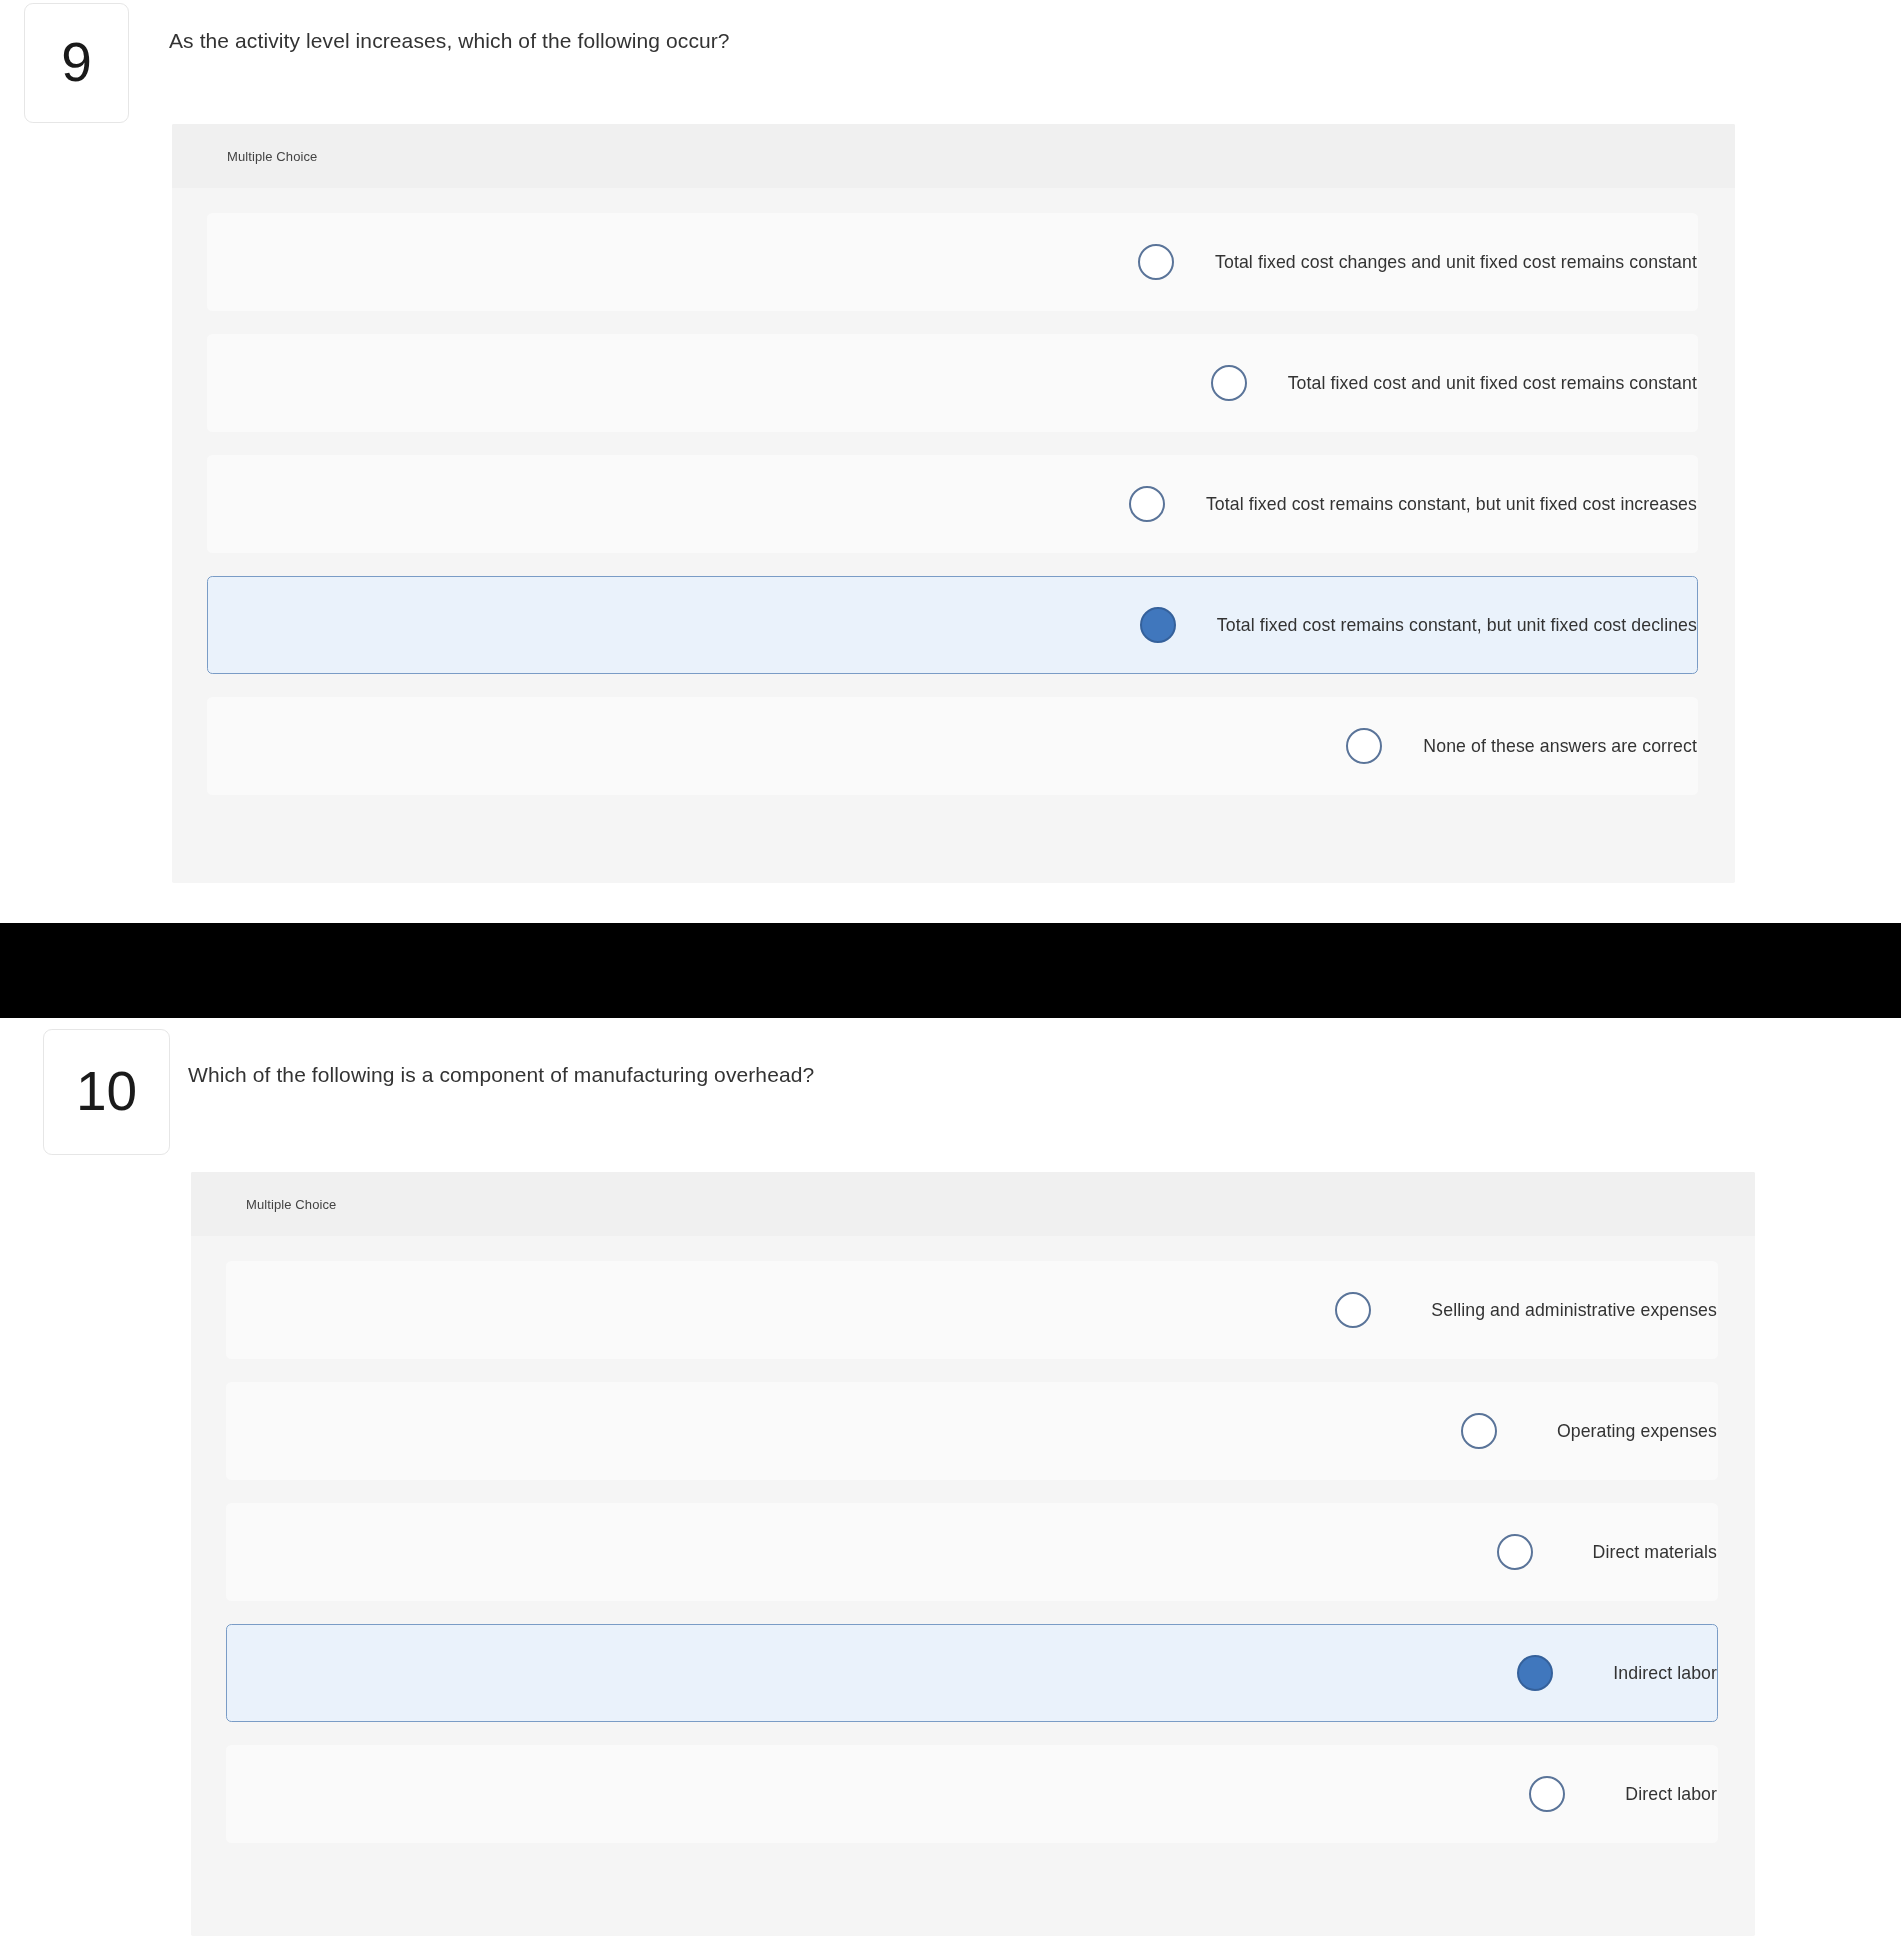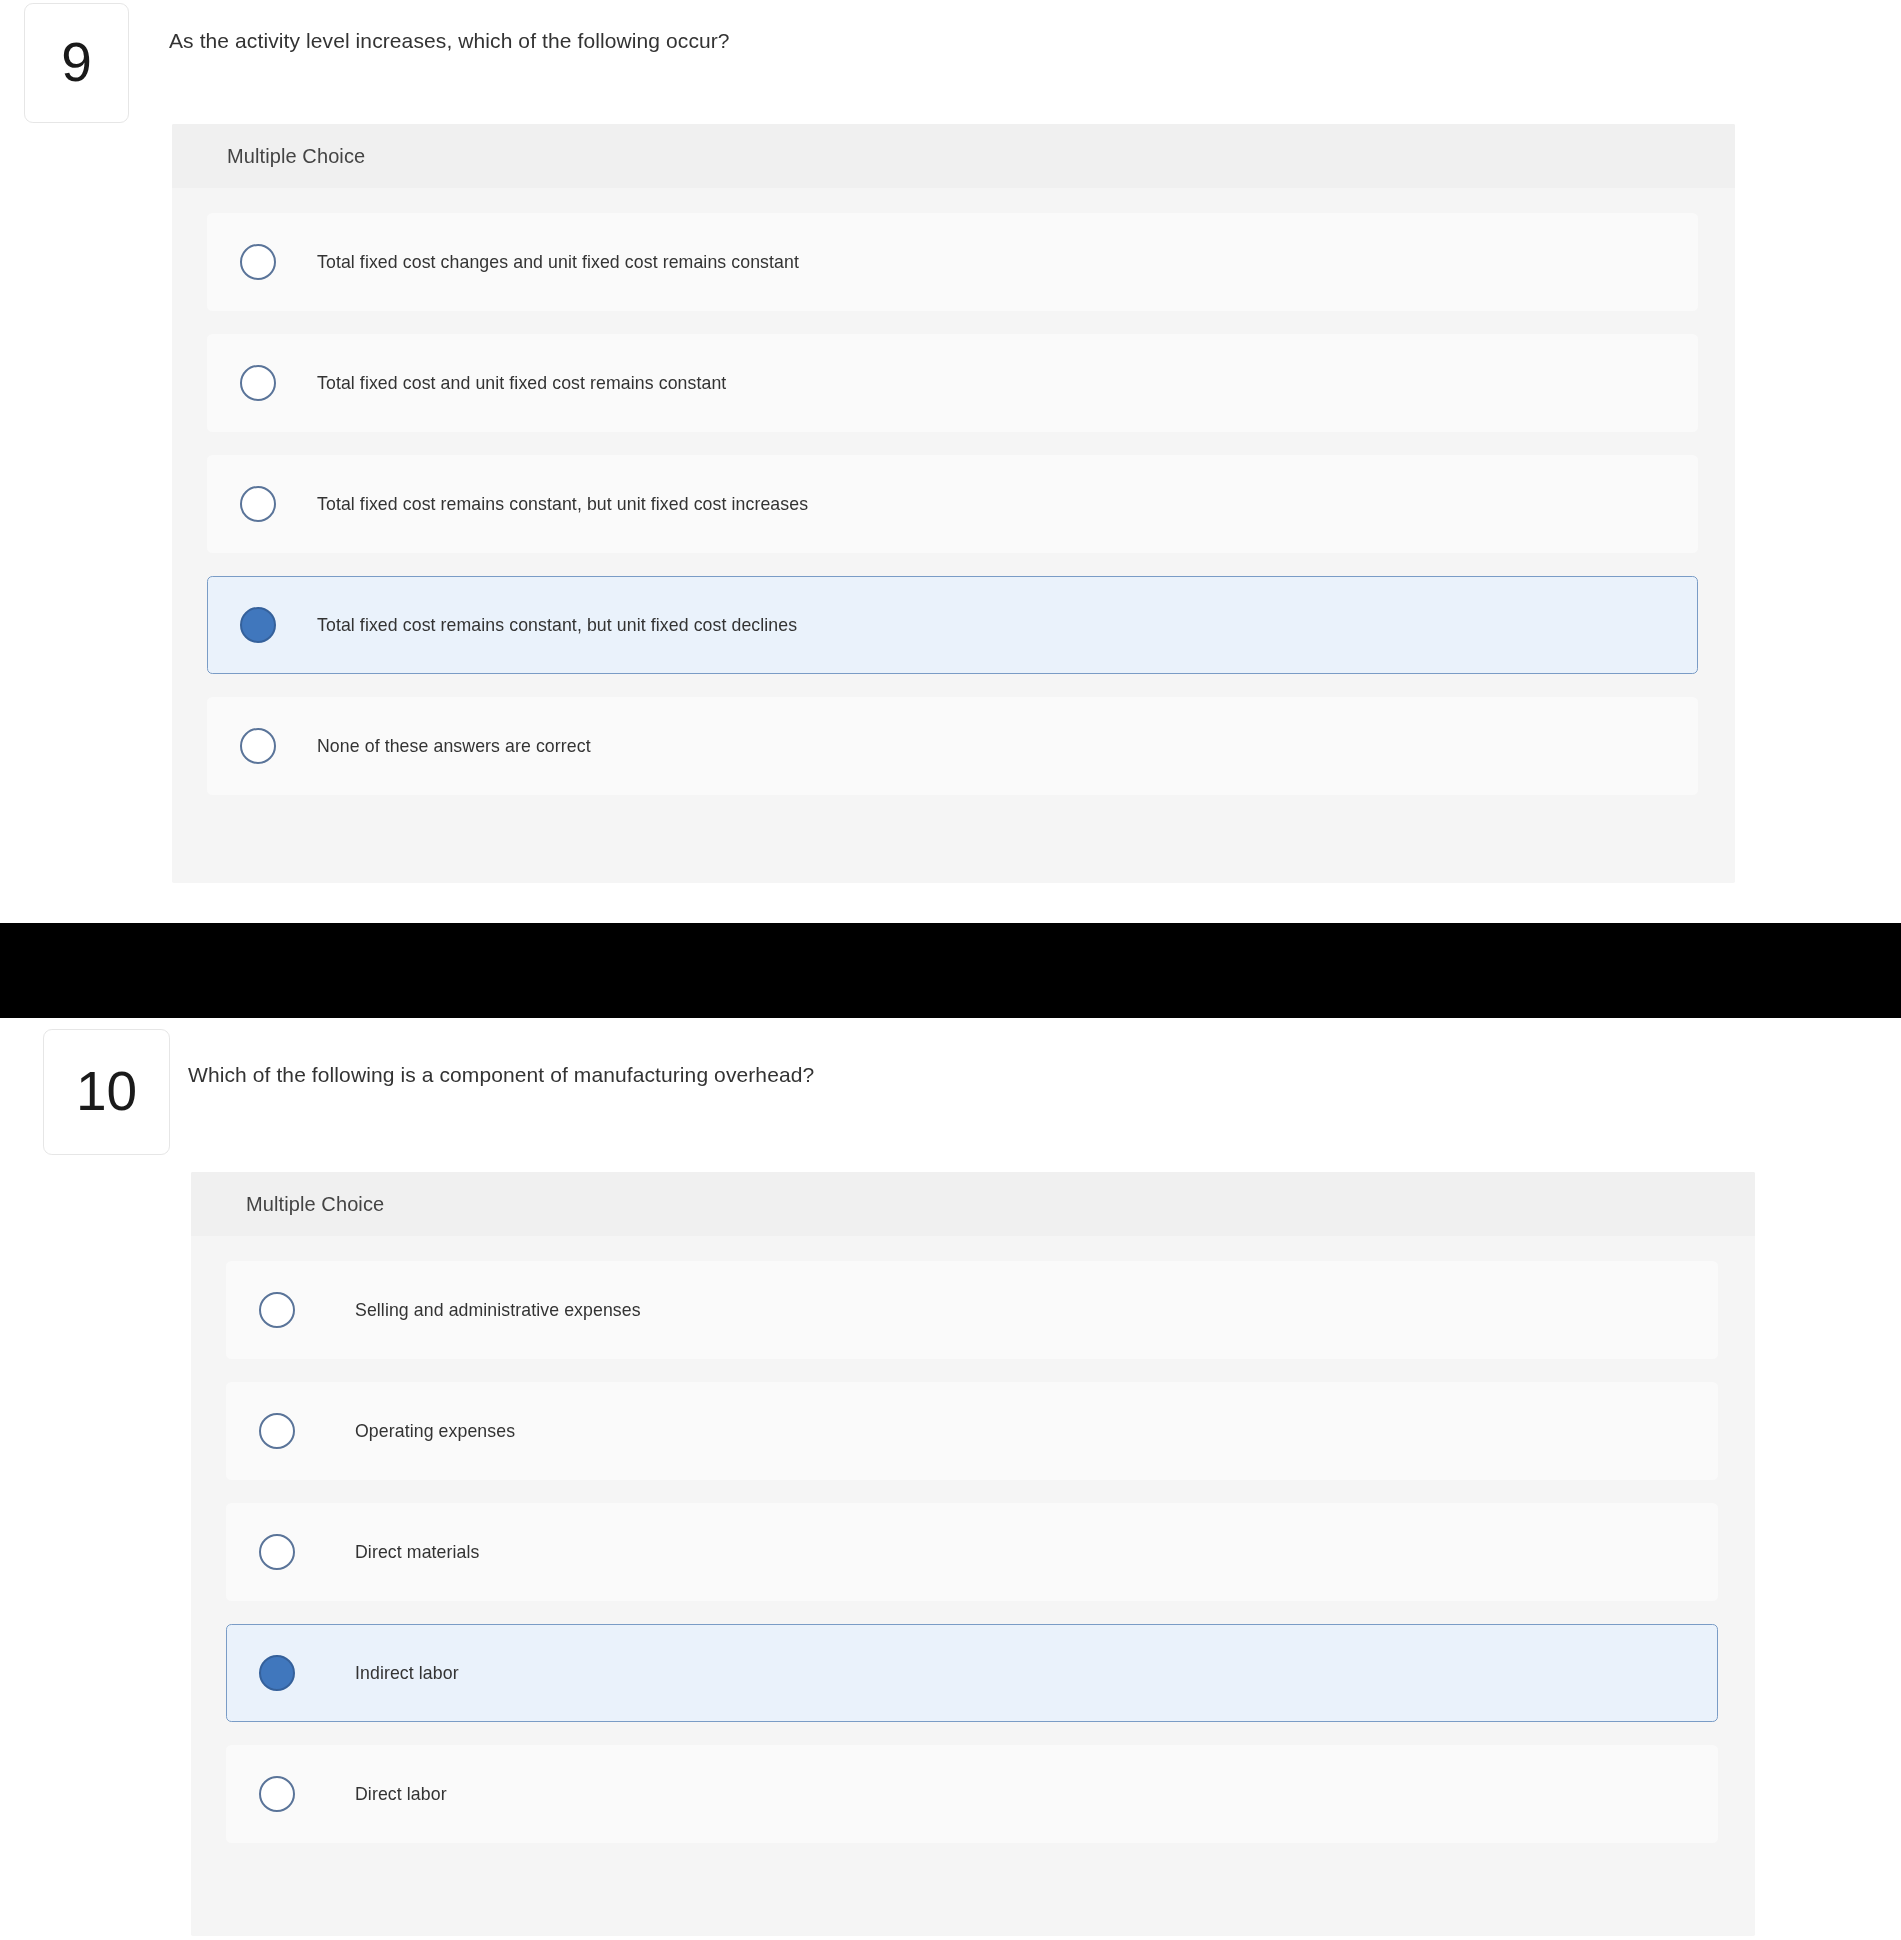--- a/index.html
+++ b/index.html
@@ -58,37 +58,38 @@
 
   .card-header {
     background: #f0f0f0;
     height: 64px;
     display: flex;
     align-items: center;
   }
 
   .card-header-label {
     color: #444444;
-    font-size: 20px;
+    font-size: 13px;
     letter-spacing: 0.1px;
   }
 
   .options {
     padding-top: 25px;
     padding-bottom: 35px;
   }
 
   .option-row {
     position: relative;
     display: flex;
     align-items: center;
     background: #fafafa;
     border: 1.8px solid transparent;
     border-radius: 5.3px;
     margin-bottom: 23px;
+    justify-content: flex-end;
   }
 
   .option-row.selected {
     background: #eaf2fb;
     border: 1.8px solid #7a9cc6;
   }
 
   .radio {
     flex: 0 0 auto;
     border-radius: 50%;

